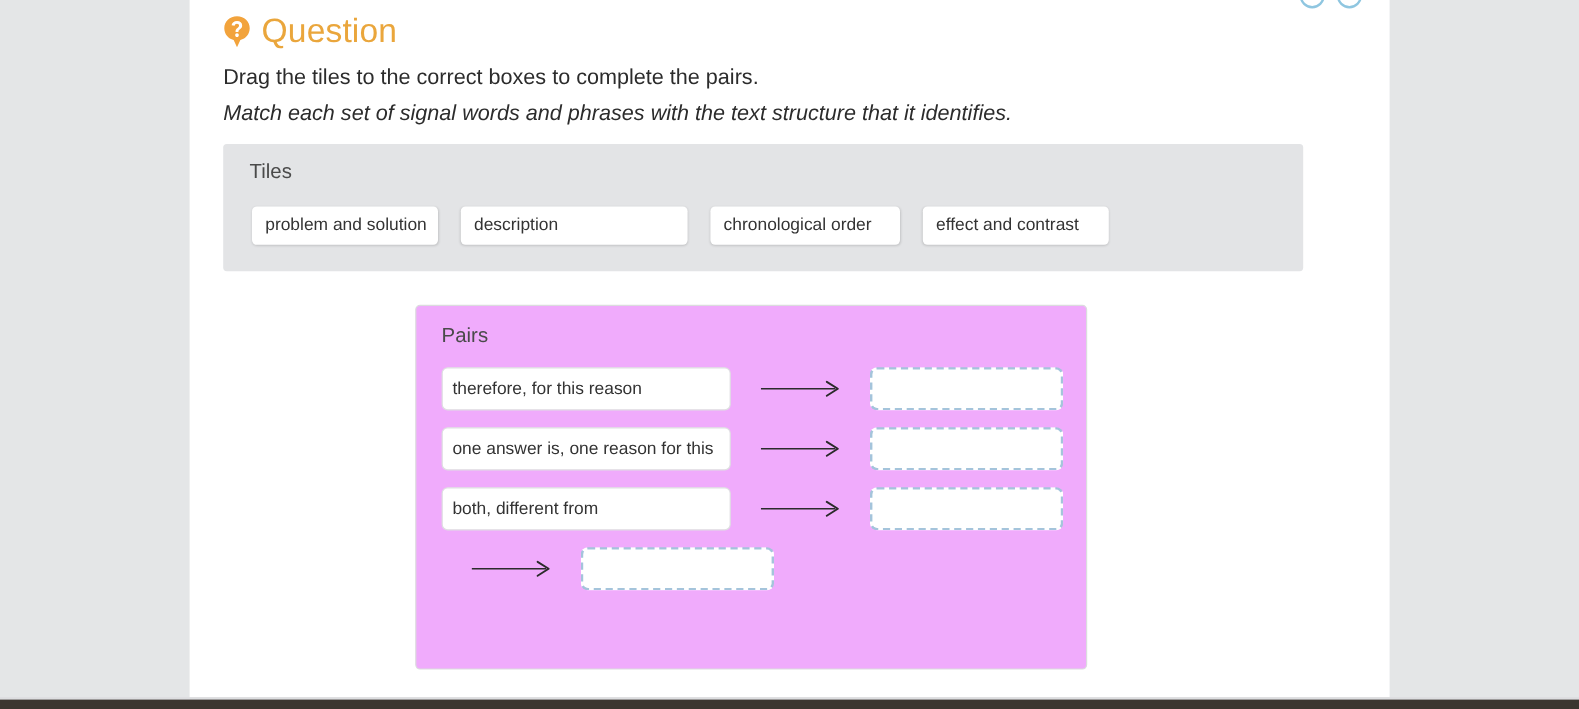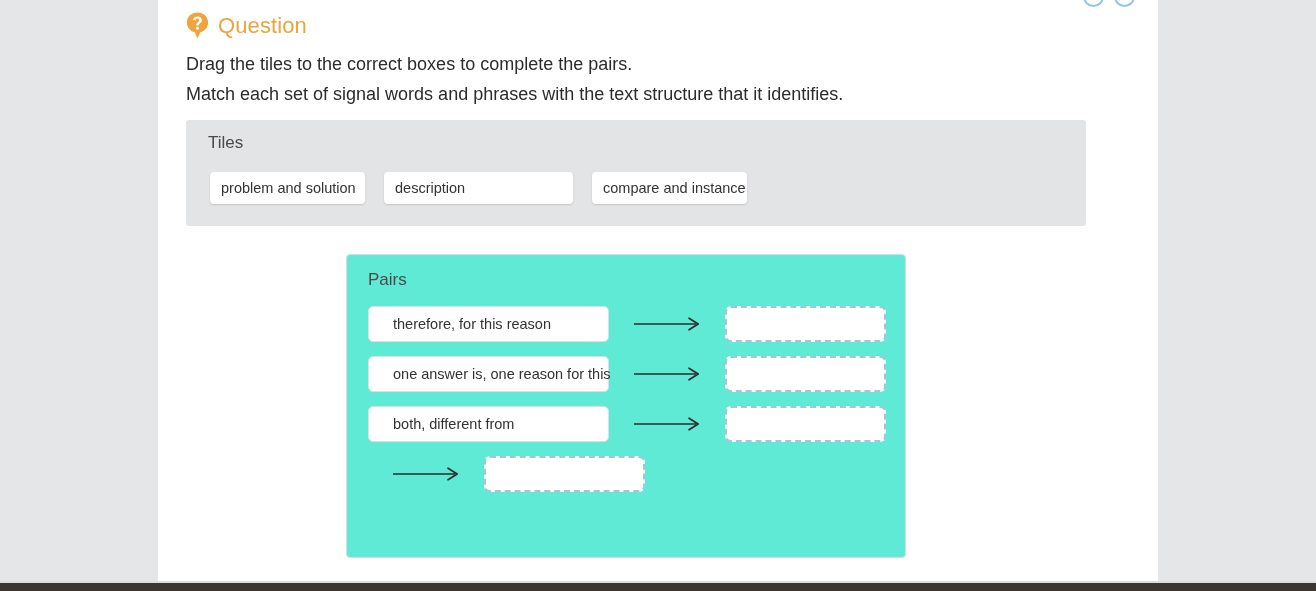--- a/index.html
+++ b/index.html
@@ -77,35 +77,35 @@
     display: flex;
     align-items: center;
     gap: 9px;
   }
   .q-icon {
     width: 23px;
     height: 27px;
     display: block;
   }
   .q-title {
-    font-size: 22px;
+    font-size: 28px;
     color: #eaa63c;
     letter-spacing: 0.1px;
     line-height: 1;
   }
 
   .q-line {
     position: absolute;
     left: 28px;
     font-size: 18px;
     color: #2c2c2c;
     line-height: 1.3;
   }
   .q-line-1 { top: 53px; }
-  .q-line-2 { top: 83px; }
+  .q-line-2 { top: 83px; font-style: italic; }
 
   
   #tiles-panel {
     position: absolute;
     left: 28px;
     top: 120px;
     width: 900px;
     height: 106px;
     background: #e3e4e6;
     border-radius: 3px;
@@ -145,21 +145,21 @@
   .tile.w-157 { width: 189px; }
   .tile.w-158 { width: 158px; }
 
   
   #pairs-panel {
     position: absolute;
     left: 188px;
     top: 254px;
     width: 560px;
     height: 304px;
-    background: #5eead4;
+    background: #f0abfc;
     border: 1px solid #dbdcde;
     border-radius: 4px;
     box-sizing: border-box;
   }
   #pairs-panel .panel-label {
     left: 21px;
     top: 16px;
   }
   #pairs-rows {
     position: absolute;
@@ -173,21 +173,21 @@
     height: 50px;
   }
   .pair-source {
     width: 241px;
     height: 36px;
     border: 1px solid #dedfe1;
     border-radius: 5px;
     background: #ffffff;
     display: flex;
     align-items: center;
-    padding: 0 24px;
+    padding: 0 8px;
     font-size: 14.5px;
     color: #333333;
     box-sizing: border-box;
     white-space: nowrap;
   }
   .pair-arrow {
     width: 116px;
     height: 20px;
     display: flex;
     align-items: center;
@@ -232,22 +232,25 @@
 
     <div id="tiles-panel">
       <div class="panel-label">Tiles</div>
       <div id="tiles-row">
         <div class="tile w-155">
             <span>problem and solution</span>
           </div>
         <div class="tile w-157">
             <span>description</span>
           </div>
+        <div class="tile w-158">
+            <span>chronological order</span>
+          </div>
         <div class="tile w-155">
-            <span>compare and instance</span>
+            <span>effect and contrast</span>
           </div>
       </div>
     </div>
 
     <div id="pairs-panel">
       <div class="panel-label">Pairs</div>
       <div id="pairs-rows">
 
         <div class="pair-row">
           <div class="pair-source">

